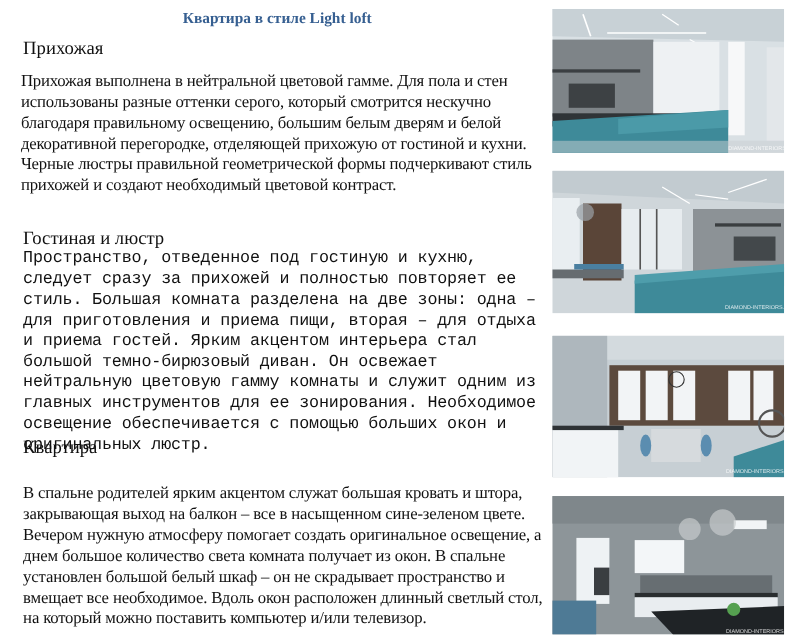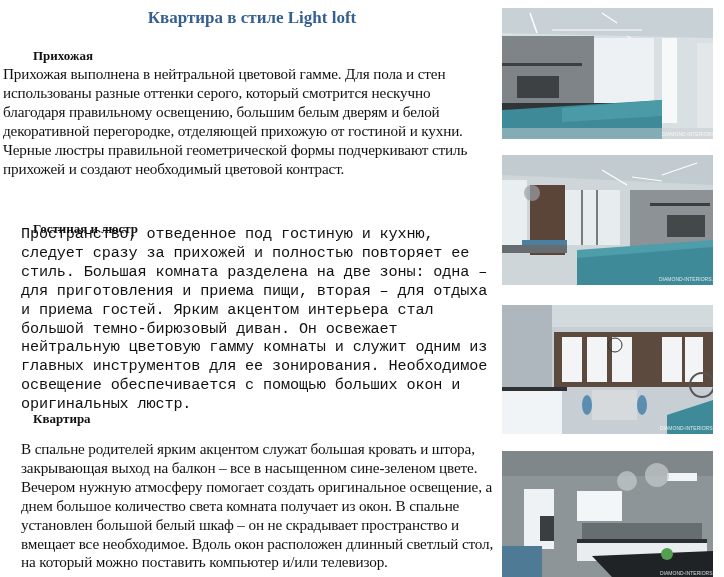--- a/index.html
+++ b/index.html
@@ -1,23 +1,23 @@
 <!DOCTYPE html>
 <html><head>
 <meta charset="utf-8">
 <style>
   html, body { margin: 0; padding: 0; background: #ffffff; }
   body { width: 724px; height: 577px; position: relative; overflow: hidden;
          font-family: "Liberation Serif", "DejaVu Serif", serif; color: #111; }
   .title { position: absolute; left: 0; width: 504px; top: 5px; text-align: center;
-           font-size: 17px; font-weight: bold; color: #365F91; line-height: 26px; }
-  .h { font-size: 13px; font-weight: bold; line-height: 19px; margin: 12px; }
+           font-size: 14px; font-weight: bold; color: #365F91; line-height: 26px; }
+  .h { font-size: 17px; font-weight: normal; line-height: 19px; margin: 0; }
   .p { font-size: 15.2px; line-height: 18.9px; margin: 0; letter-spacing: -0.15px; }
   .sec1-h { position: absolute; top: 34px; left: 21px; }
-  .sec1-p { position: absolute; top: 65px; left: 3px; width: 475px; }
+  .sec1-p { position: absolute; top: 65px; left: 19px; width: 475px; }
   .sec2-h { position: absolute; top: 207px; left: 21px; }
   .sec2-p { position: absolute; top: 225px; left: 21px; width: 475px; font-family: Liberation Mono, monospace; }
   .sec3-h { position: absolute; top: 397px; left: 21px; }
   .sec3-p { position: absolute; top: 440px; left: 21px; width: 475px; }
   .photo { position: absolute; left: 502px; width: 211px; overflow: hidden; }
   .photo svg { display: block; width: 100%; height: 100%; }
   .p1 { top: 8px; height: 131px; }
   .p2 { top: 155px; height: 130px; }
   .p3 { top: 305px; height: 129px; }
   .p4 { top: 451px; height: 126px; }

